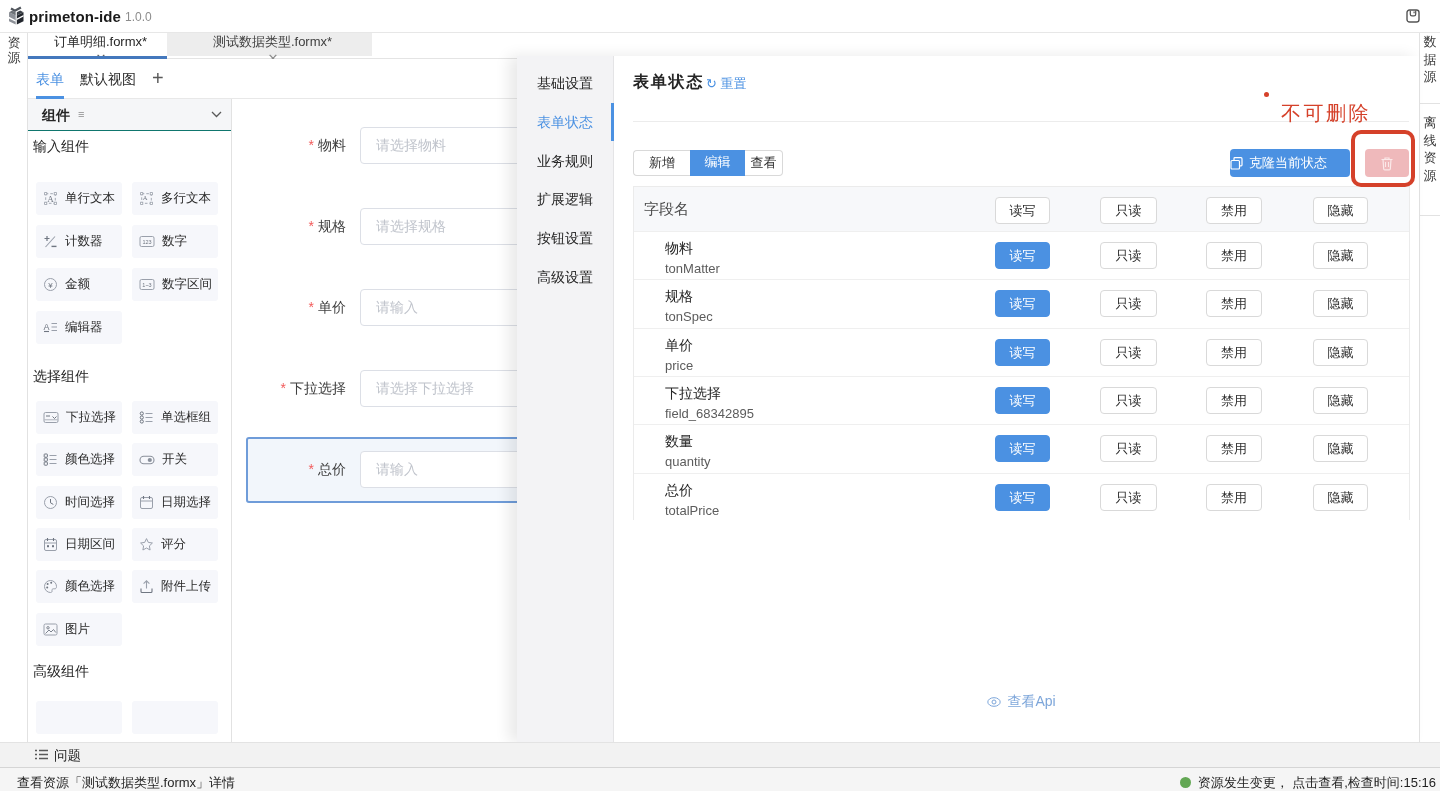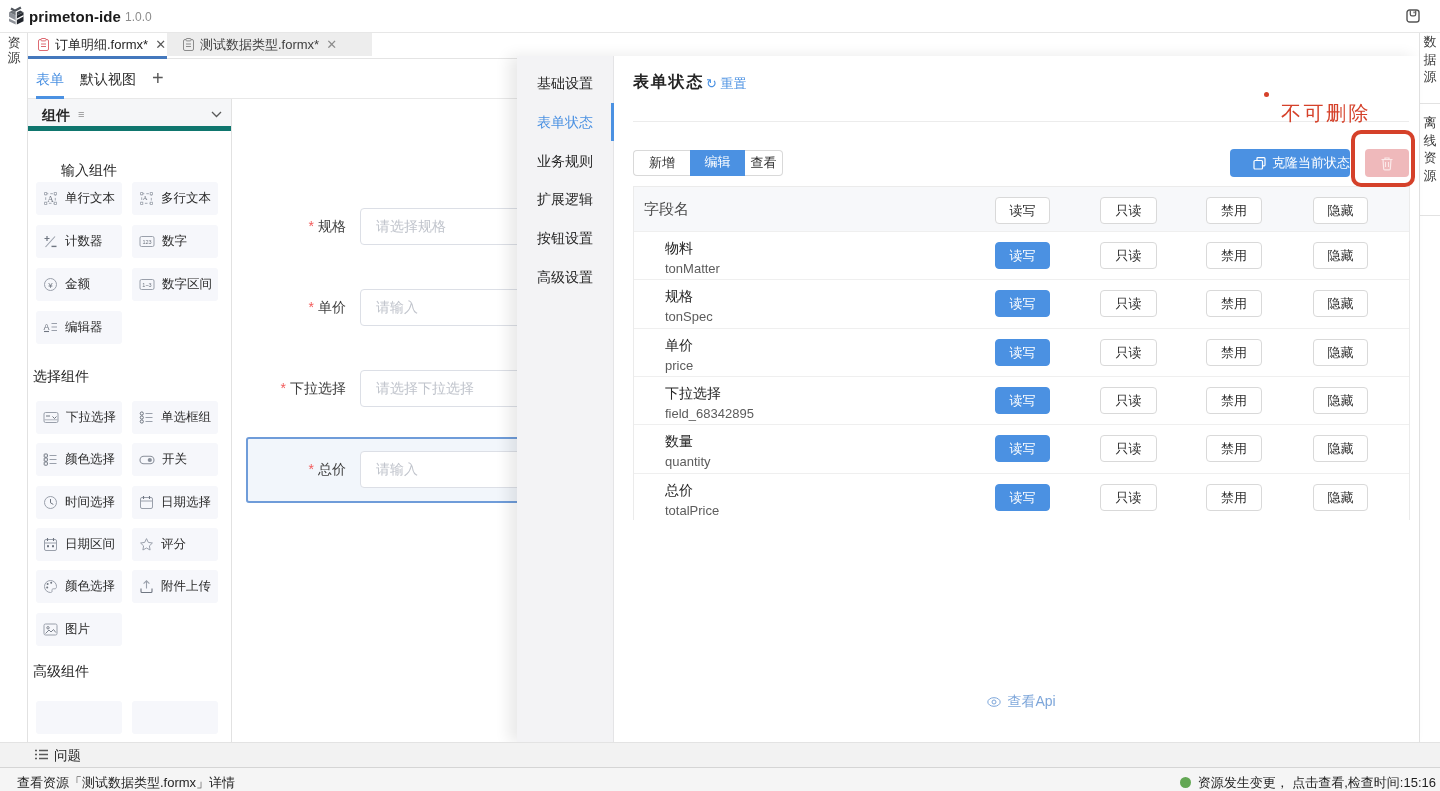--- a/index.html
+++ b/index.html
@@ -20,40 +20,40 @@
 .vtext { width:14px; font-size:13px; color:#3a3a3a; text-align:center;
   word-break:break-all; line-height:15px; }
 
 
 #rightstrip { left:1419px; top:33px; width:21px; height:709px; background:#fff;
   border-left:1px solid #e2e2e2; }
 
 
 #tabbar { left:28px; top:33px; width:1391px; height:26px; background:#fff;
   border-bottom:1px solid #e4e4e4; }
-.tab { position:absolute; top:0; height:23px; display:flex; align-items:center; }
+.tab { position:absolute; top:0; height:23px; display:flex; align-items:center;flex-direction:column; }
 #tab1 { left:0; width:139px; background:#fff; }
 #tab1line { left:0; top:23px; width:139px; height:3px; background:#4478bd; }
 #tab2 { left:139px; width:205px; background:#ededed; }
 .tabtxt { font-size:13px; color:#262626; }
 .tabx { font-size:13px; color:#595959; margin-left:7px; }
 
 
 #toolbar { left:28px; top:59px; width:489px; height:40px; background:#fff;
   border-bottom:1px solid #e8e8e8; }
 #tb1 { left:8px; top:12px; font-size:14px; color:#4b91e2; }
 #tb1line { left:8px; top:37px; width:28px; height:3px; background:#4b91e2; }
 #tb2 { left:52px; top:12px; font-size:14px; color:#2b2b2b; }
 #tbplus { left:124px; top:8px; font-size:20px; color:#595959; font-weight:300;}
 
 
 #leftpanel { left:28px; top:99px; width:204px; height:643px; background:#fff;
   border-right:1px solid #e2e2e2; overflow:hidden; }
 #lphead { left:0; top:0; width:203px; height:32px; background:#f5f6f8;
-  border-bottom:5px solid #0f766e; }
+  border-bottom:1px solid #0f766e; }
 .sectitle { position:absolute; font-size:14px; color:#1f1f1f; font-weight:500; }
 .cbtn { position:absolute; width:86px; height:33px; background:#f6f7fb; border-radius:3px;
   display:flex; align-items:center; font-size:12.5px; color:#2b2b2b; }
 .cbtn svg { margin-left:7px; margin-right:7px; flex:none; }
 
 
 #canvas { left:232px; top:99px; width:285px; height:643px; background:#fff; overflow:hidden;}
 .frow { position:absolute; left:0; width:500px; height:37px; }
 .flabel { position:absolute; width:114px; text-align:right; font-size:14px; color:#404040;
   line-height:37px; }
@@ -76,21 +76,21 @@
 #ptitle { left:116px; top:16px; font-size:16px; font-weight:bold; color:#262626; letter-spacing:1.8px; }
 #preset { left:189px; top:19px; font-size:13px; color:#4b91e2; }
 #pdivider { left:116px; top:65px; width:776px; height:1px; background:#ececec; }
 
 .seg { position:absolute; top:94px; height:26px; line-height:24px; text-align:center;
   font-size:13px; color:#2f2f2f; background:#fff; border:1px solid #d9d9d9; }
 .blue { background:#4b91e2 !important; color:#fff !important; border:none !important; }
 
 #clonebtn { left:713px; top:93px; width:120px; height:28px; background:#4b91e2;
   border-radius:4px; color:#fff; font-size:13px; display:flex; align-items:center;
-  justify-content:flex-end; }
+  justify-content:flex-start; }
 #delbtn { left:848px; top:93px; width:44px; height:28px; background:#efb9bb;
   border-radius:4px; display:flex; align-items:center; justify-content:center; }
 
 
 #ptable { left:116px; top:130px; width:777px; height:334px; border:1px solid #ebebeb; }
 #thead { position:absolute; left:0; top:0; width:775px; height:44px; background:#f7f8fa; }
 .trow { position:absolute; left:0; width:775px; height:48px; border-top:1px solid #efefef;
   background:#fff; }
 .fname { position:absolute; left:31px; top:8px; font-size:14px; color:#262626; }
 .fcode { position:absolute; left:31px; top:29px; font-size:13px; color:#5c5c5c; }
@@ -181,20 +181,24 @@
 
   <div class="abs" id="toolbar">
     <span class="abs" id="tb1">表单</span>
     <div class="abs" id="tb1line"></div>
     <span class="abs" id="tb2">默认视图</span>
     <span class="abs" id="tbplus">+</span>
   </div>
 
   <div class="abs" id="canvas">
     <div class="abs" id="selwrap"></div>
+    <div class="frow" style="top:28px">
+      <div class="flabel"><span class="fstar">*</span>物料</div>
+      <div class="finput">请选择物料</div>
+    </div>
     <div class="frow" style="top:109px">
       <div class="flabel"><span class="fstar">*</span>规格</div>
       <div class="finput">请选择规格</div>
     </div>
     <div class="frow" style="top:190px">
       <div class="flabel"><span class="fstar">*</span>单价</div>
       <div class="finput">请输入</div>
     </div>
     <div class="frow" style="top:271px">
       <div class="flabel"><span class="fstar">*</span>下拉选择</div>
@@ -207,21 +211,21 @@
   </div>
 
   <div class="abs" id="leftpanel">
     <div class="abs" id="lphead">
       <span class="abs" style="left:14px;top:8px;font-size:14px;font-weight:bold;color:#262626">组件</span>
       <span class="abs" style="left:50px;top:9px;font-size:11px;color:#8c8c8c">≡</span>
       <svg class="abs" style="left:183px;top:12px" width="11" height="7" viewBox="0 0 11 7">
         <path d="M1 1 L5.5 5.5 L10 1" fill="none" stroke="#595959" stroke-width="1.3"></path>
       </svg>
     </div>
-    <div class="sectitle" style="left:5px;top:63px;margin-left:28px;">输入组件</div>
+    <div class="sectitle" style="left:5px;top:39px;">输入组件</div>
     <div class="sectitle" style="left:5px;top:269px;">选择组件</div>
     <div class="sectitle" style="left:5px;top:564px;">高级组件</div>
 
     <div class="cbtn" style="left:8px;top:83px">
         <svg width="15" height="15" viewBox="0 0 15 15">
           <rect x="2.7" y="2.7" width="9.6" height="9.6" fill="none" stroke="#9aa0ab" stroke-width="0.9" stroke-dasharray="2.6 2"></rect>
           <rect x="1.6" y="1.6" width="2.2" height="2.2" fill="#fff" stroke="#9aa0ab" stroke-width="0.8"></rect>
           <rect x="11.2" y="1.6" width="2.2" height="2.2" fill="#fff" stroke="#9aa0ab" stroke-width="0.8"></rect>
           <rect x="1.6" y="11.2" width="2.2" height="2.2" fill="#fff" stroke="#9aa0ab" stroke-width="0.8"></rect>
           <rect x="11.2" y="11.2" width="2.2" height="2.2" fill="#fff" stroke="#9aa0ab" stroke-width="0.8"></rect>

